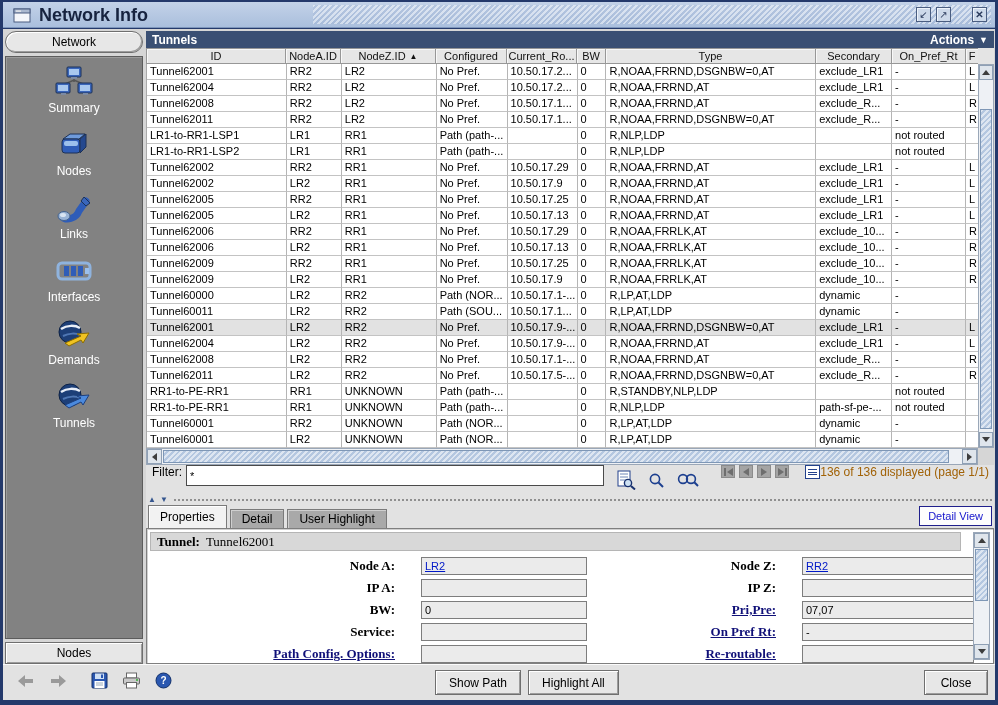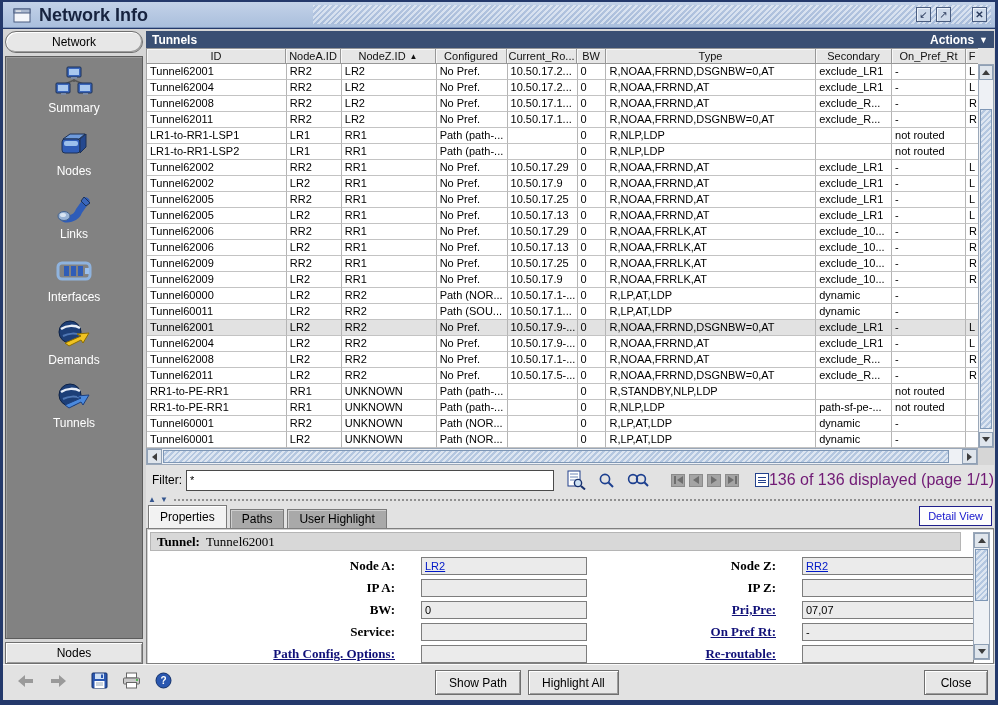--- a/index.html
+++ b/index.html
@@ -75,32 +75,32 @@
   .v-thumb { top:44px; height:320px; }
   .hscroll { height:17px; width:832px; position:relative; background:#eef1f5; border:1px solid #9aa7b8; margin-top:0; }
   .hs-btn { position:absolute; top:0; bottom:0; width:15px; background:#dfe5ec; border:1px solid #8fa0b5;
     display:flex; align-items:center; justify-content:center; }
   .hs-left{left:0}.hs-right{right:0}
   .h-thumb { position:absolute; top:1px; bottom:1px; left:16px; right:28px; background:#b4c7e0;
     border:1px solid #7e97b6;
     background-image:repeating-linear-gradient(135deg, rgba(255,255,255,.55) 0 2px, transparent 2px 4px); }
 
   
-  .filter-row { height:30px; display:flex; align-items:center; background:#e2e2e2; padding-left:6px; }
+  .filter-row { height:30px; display:flex; background:#e2e2e2; padding-left:6px; }
   .filter-label { font-size:12px; color:#000; margin-right:4px; }
   .filter-input { width:428px; height:21px; background:#fff; border:1px solid #4a4a4a;
     font:11px "Liberation Sans",sans-serif; padding:0 3px; color:#000; }
   .icon-btn { margin-left:12px; display:flex; align-items:center; justify-content:center; cursor:default; }
   .pager { display:flex; gap:4px; margin-left:22px; }
   .pg-btn { width:14px; height:13px; background:#a4a4a4; border:1px solid #8b8b8b; display:flex;
     align-items:center; justify-content:center; }
   .list-btn { width:15px; height:14px; background:#fff; border:1px solid #23418c; margin-left:16px;
     display:flex; flex-direction:column; justify-content:space-evenly; padding:2px; }
   .list-btn i { display:block; height:1px; background:#23418c; }
-  .filter-status { flex:1; text-align:right; font-size:16px; color:#701a75; padding-right:0; white-space:nowrap; }
+  .filter-status { flex:1; text-align:right; font-size:12px; color:#a16207; padding-right:5px; white-space:nowrap; }
 
   
   .splitter { height:9px; display:flex; align-items:center; background:#e2e2e2; padding:0 2px; }
   .split-arrows { display:flex; gap:4px; margin-right:6px; }
   .split-arrows span { font-size:8px; color:#35568e; line-height:8px; }
   .split-dots { flex:1; border-top:2px dotted #8f8f8f; height:0; }
 
   
   .tabs-row { height:24px; display:flex; align-items:flex-end; background:#e2e2e2; padding-left:2px; position:relative; }
   .tab { background:#a9a9a9; border:1px solid #7a7a7a; border-bottom:none;
@@ -677,21 +677,21 @@
         <span class="split-dots"></span>
       </div>
 
       <div class="tabs-row">
 
         <div class="detail-view">Detail View</div>
       <div class="tab active">
             <span>Properties</span>
           </div>
           <div class="tab">
-            <span>Paths</span>
+            <span>Detail</span>
           </div>
           <div class="tab">
             <span>User Highlight</span>
           </div>
         </div>
 
       <div class="props">
         <div class="props-head">
           <b>Tunnel:</b>
           <span>Tunnel62001</span>

